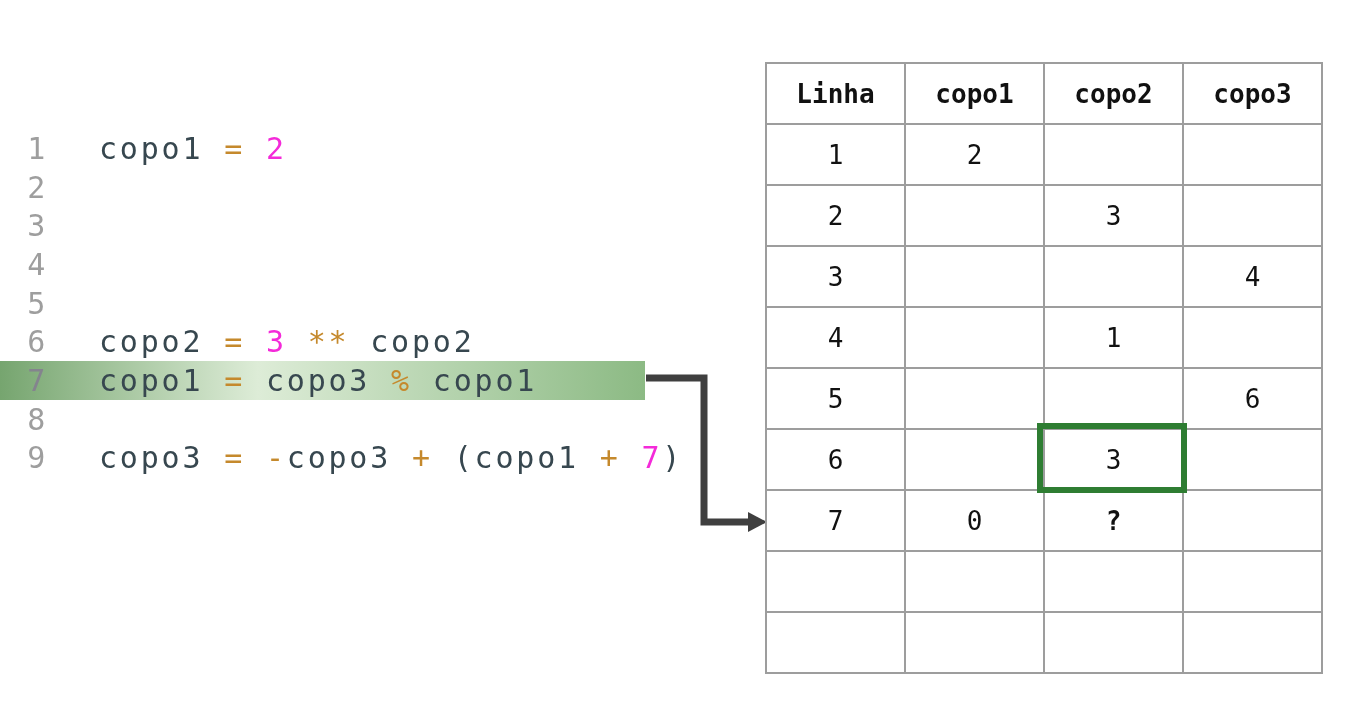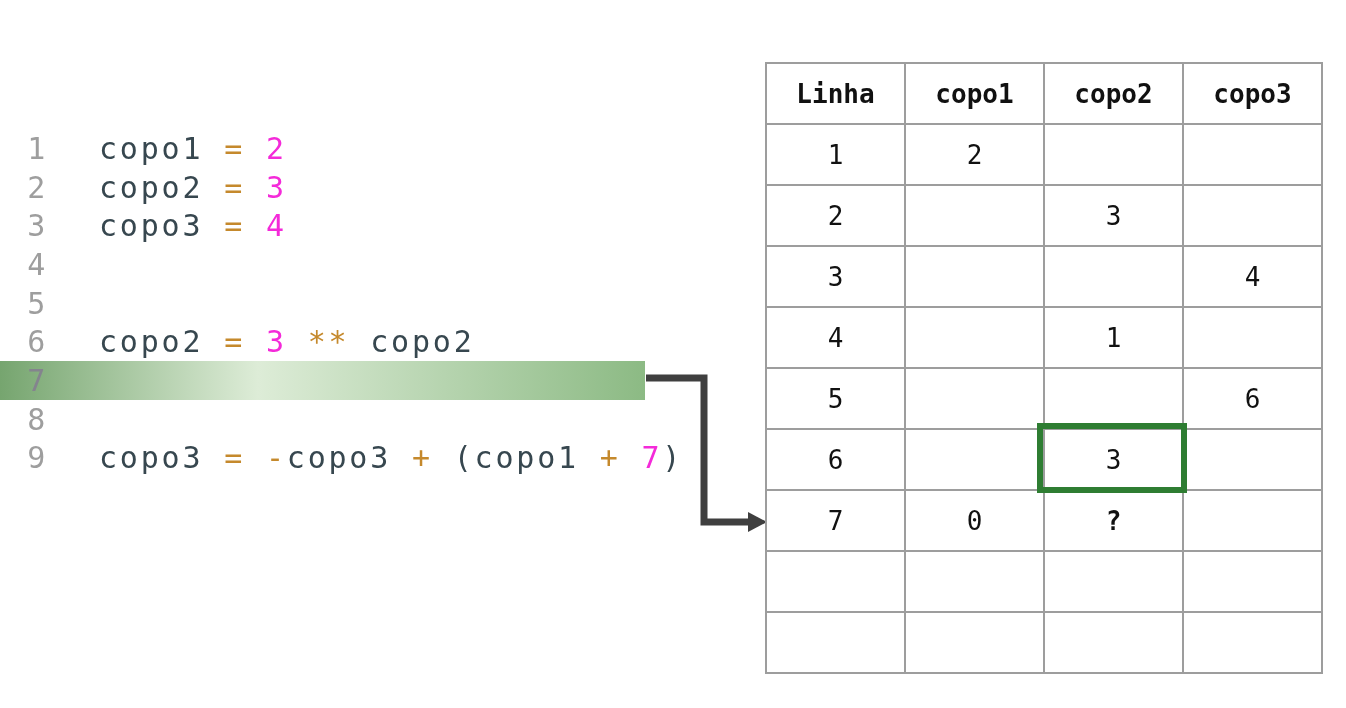--- a/index.html
+++ b/index.html
@@ -77,26 +77,26 @@
 <body>
 
 <div class="canvas">
 
   <svg class="left-arrow" width="20" height="18" viewBox="0 0 20 18">
     <path d="M0,6 H9 V1 L20,9 9,17 V12 H0 Z" style="fill:var(--arrow);"></path>
   </svg>
 
   <div class="code-panel">
       <div class="code-line"><span class="ln">1</span><span class="code"><span class="tok-var">copo1</span><span class="tok-op"> = </span><span class="tok-num">2</span></span></div>
-      <div class="code-line"><span class="ln">2</span><span class="code"><span class="tok-var">copo2</span><span class="tok-op"> = </span><span class="tok-num">3</span></span></div>
-      <div class="code-line"><span class="ln">3</span><span class="code"><span class="tok-var">copo3</span><span class="tok-op"> = </span><span class="tok-num">4</span></span></div>
+      <div class="code-line"><span class="ln">2</span></div>
+      <div class="code-line"><span class="ln">3</span></div>
       <div class="code-line"><span class="ln">4</span></div>
       <div class="code-line"><span class="ln">5</span></div>
       <div class="code-line"><span class="ln">6</span><span class="code"><span class="tok-var">copo2</span><span class="tok-op"> = </span><span class="tok-num">3</span><span class="tok-op"> ** </span><span class="tok-var">copo2</span></span></div>
-      <div class="code-line active"><span class="ln">7</span></div>
+      <div class="code-line active"><span class="ln">7</span><span class="code"><span class="tok-var">copo1</span><span class="tok-op"> = </span><span class="tok-var">copo3</span><span class="tok-op"> % </span><span class="tok-var">copo1</span></span></div>
       <div class="code-line"><span class="ln">8</span></div>
       <div class="code-line"><span class="ln">9</span><span class="code"><span class="tok-var">copo3</span><span class="tok-op"> = </span><span class="tok-op">-</span><span class="tok-var">copo3</span><span class="tok-op"> + </span><span class="tok-plain">(</span><span class="tok-var">copo1</span><span class="tok-op"> + </span><span class="tok-num">7</span><span class="tok-plain">)</span></span></div>
     </div>
 
   <svg class="connector" width="140" height="180" viewBox="0 0 140 180">
     <path d="M6,18 H64 V162 H110" fill="none" style="stroke:var(--arrow);" stroke-width="7"></path>
     <polygon points="108,152 108,172 127,162" style="fill:var(--arrow);"></polygon>
   </svg>
 
   <div class="table-wrap">

